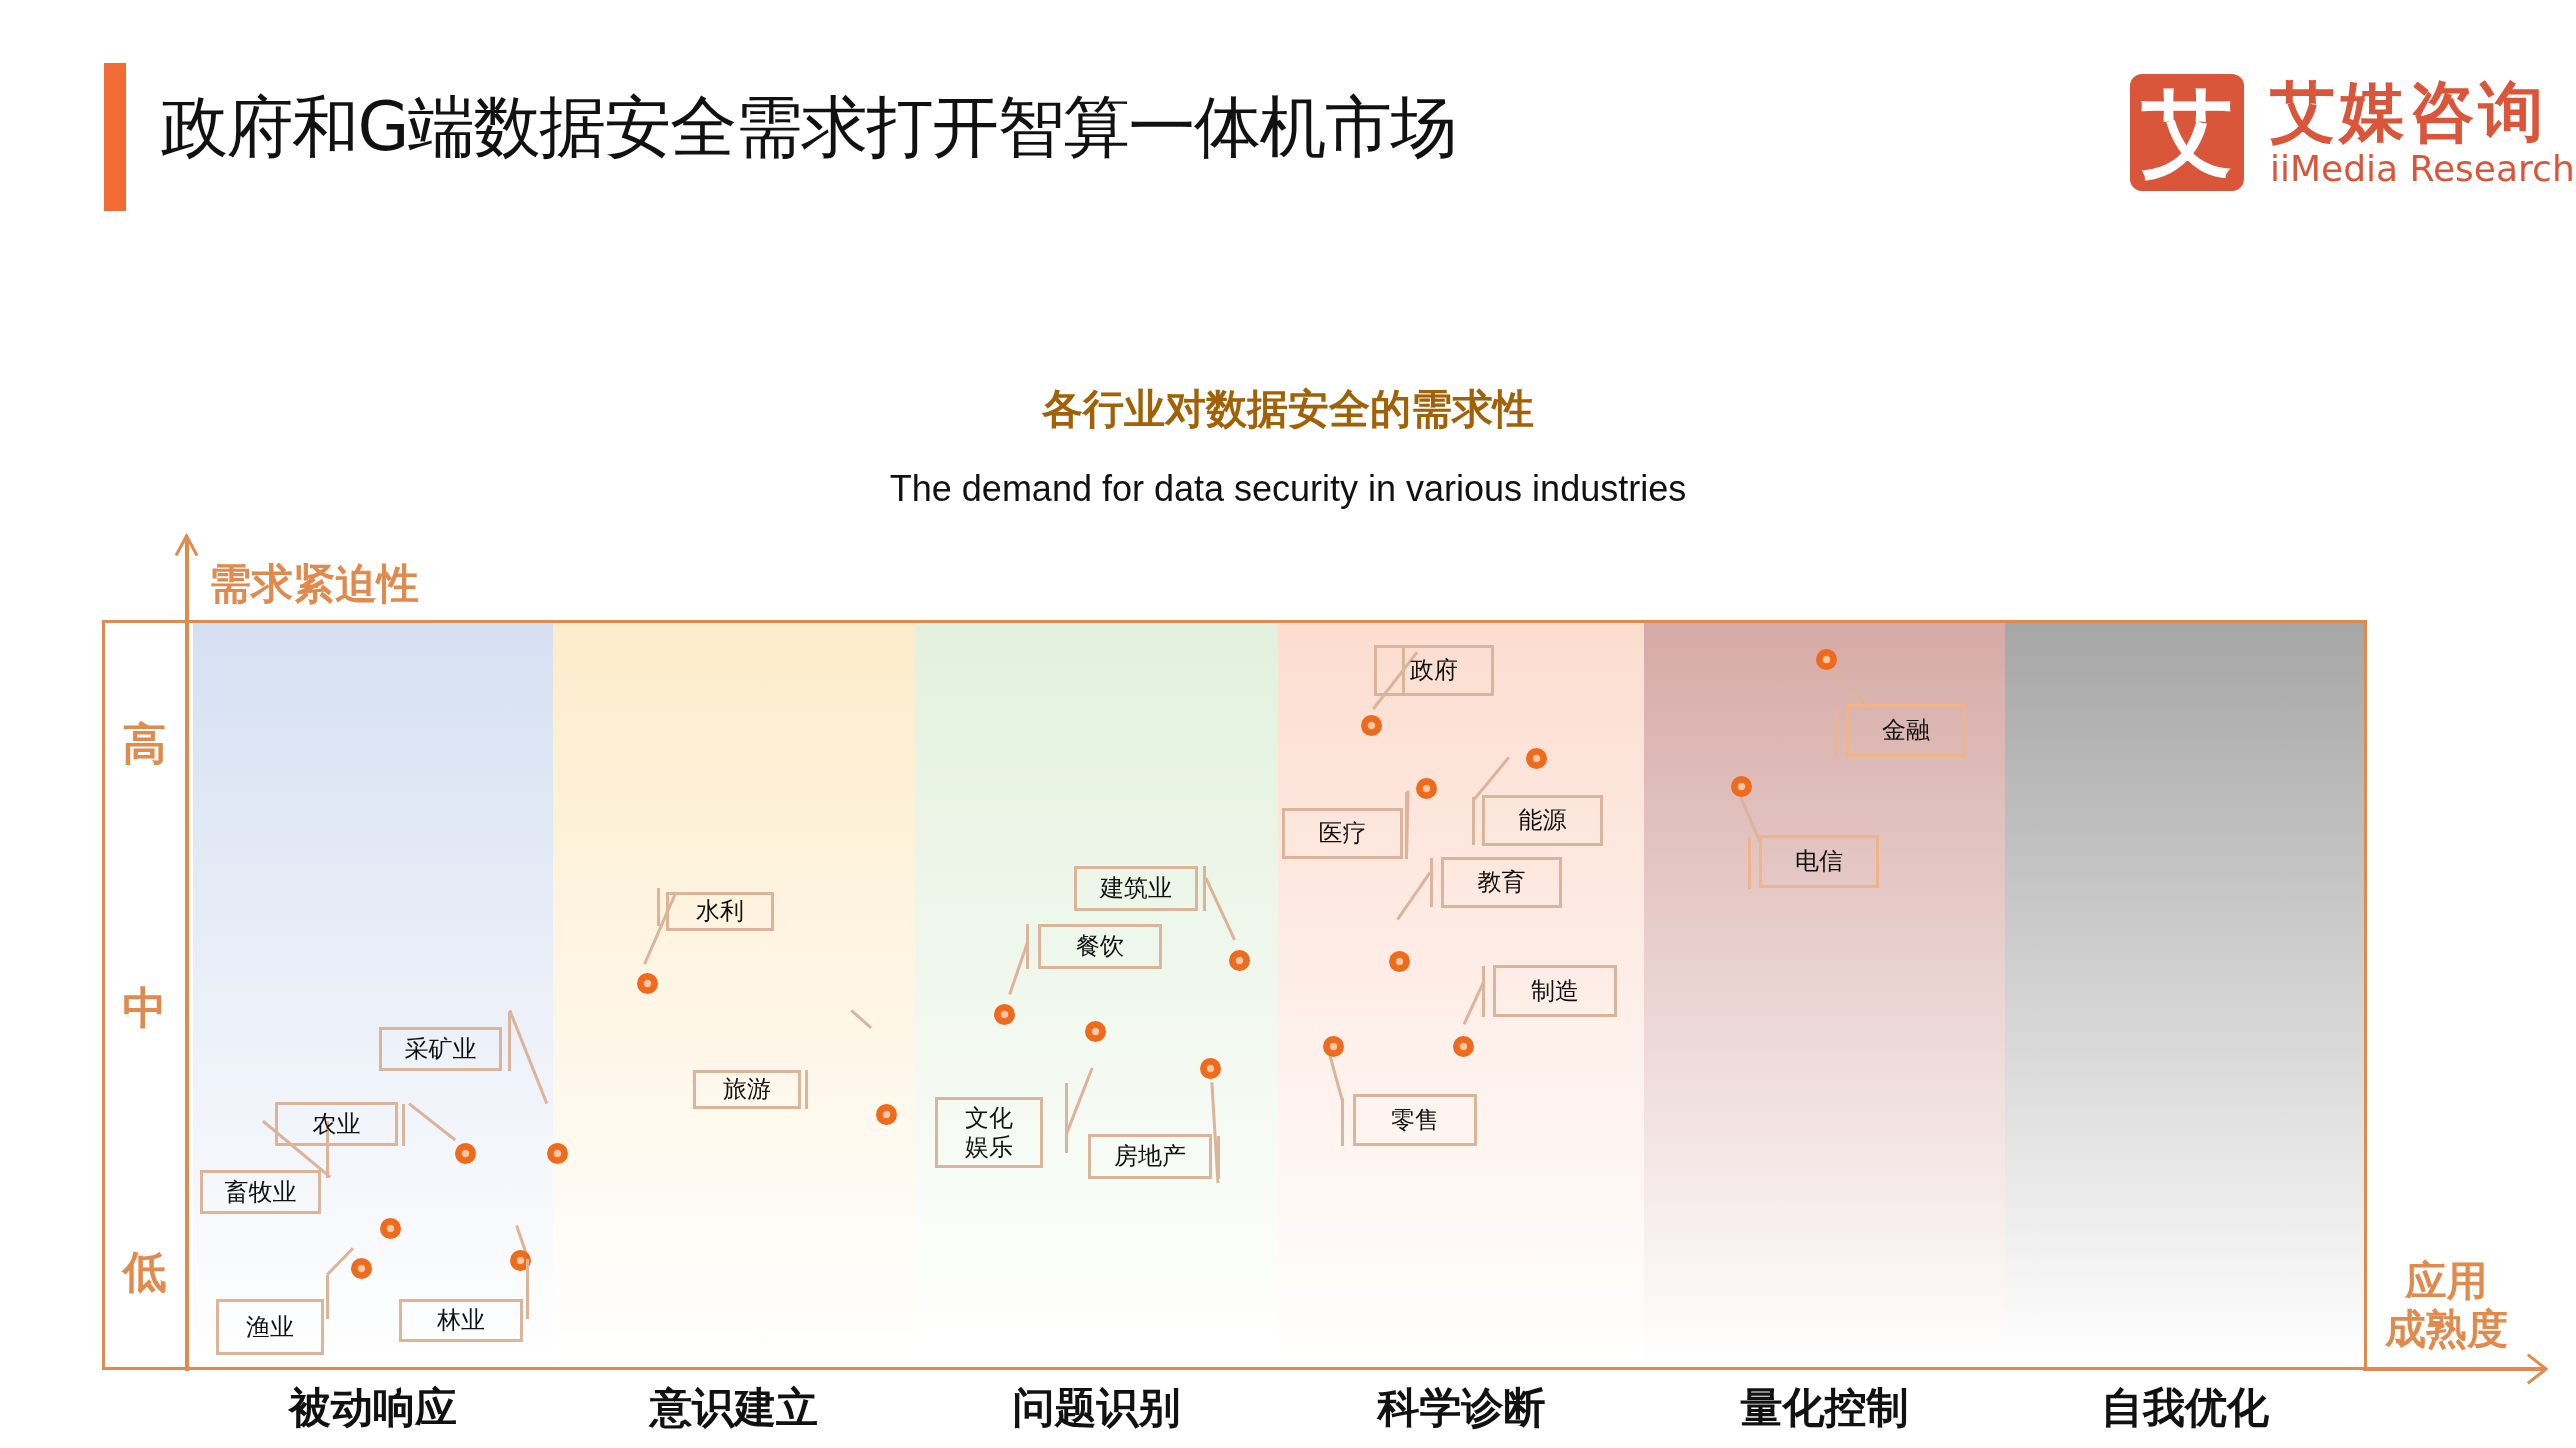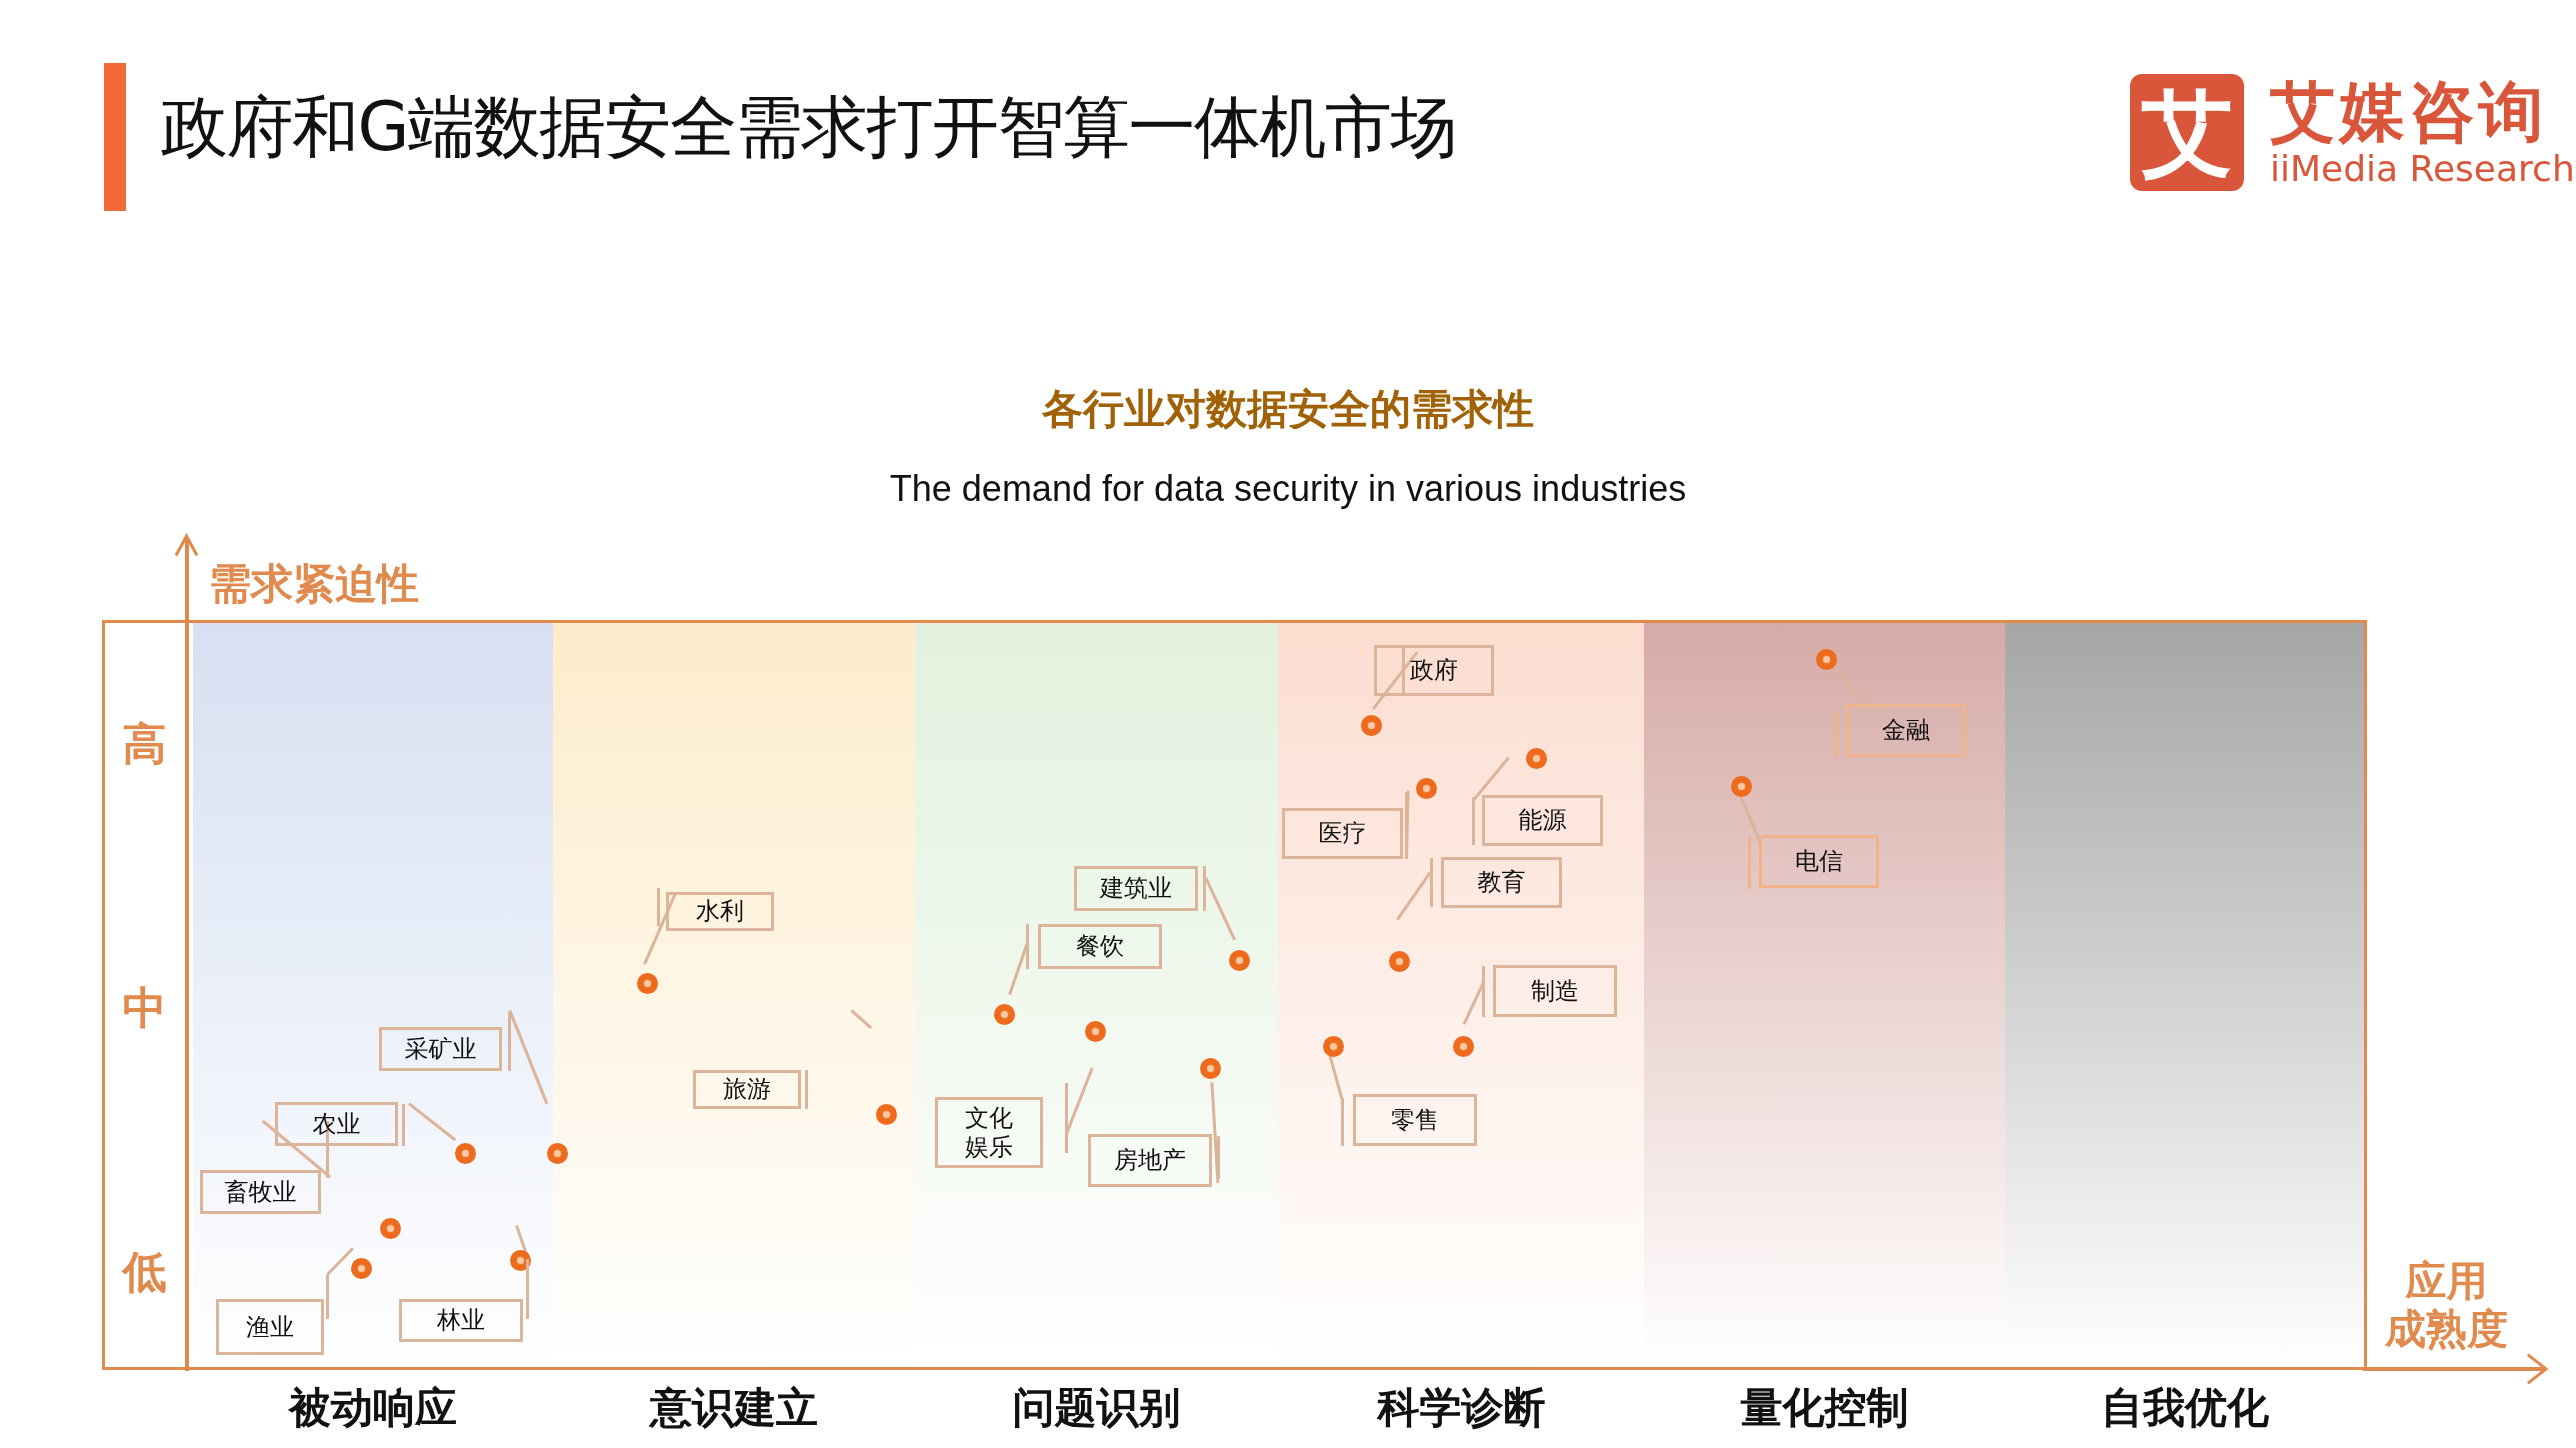--- a/index.html
+++ b/index.html
@@ -149,21 +149,21 @@
 <div class="abs tick" style="left:1026px;top:924px;height:45px;"></div>
 
 <div class="abs point" style="left:1085px;top:1021px;"></div>
 <div class="abs label-box" style="left:935px;top:1082px;width:108px;height:71px;flex-direction:column;margin-top:15px;">
   <span>文化</span>
   <span>娱乐</span>
 </div>
 <div class="abs tick" style="left:1065px;top:1083px;height:70px;"></div>
 
 <div class="abs point" style="left:1200px;top:1058px;"></div>
-<div class="abs label-box" style="left:1088px;top:1134px;width:124px;height:53px;">房地产</div>
+<div class="abs label-box" style="left:1088px;top:1134px;width:124px;height:45px;">房地产</div>
 <div class="abs tick" style="left:1217px;top:1136px;height:43px;"></div>
 
 <div class="abs point" style="left:1361px;top:715px;"></div>
 <div class="abs label-box" style="left:1374px;top:645px;width:120px;height:51px;">政府</div>
 <div class="abs tick" style="left:1402px;top:645px;height:50px;"></div>
 
 <div class="abs point" style="left:1416px;top:778px;"></div>
 <div class="abs label-box" style="left:1282px;top:808px;width:121px;height:51px;">医疗</div>
 <div class="abs tick" style="left:1405px;top:792px;height:67px;"></div>
 

